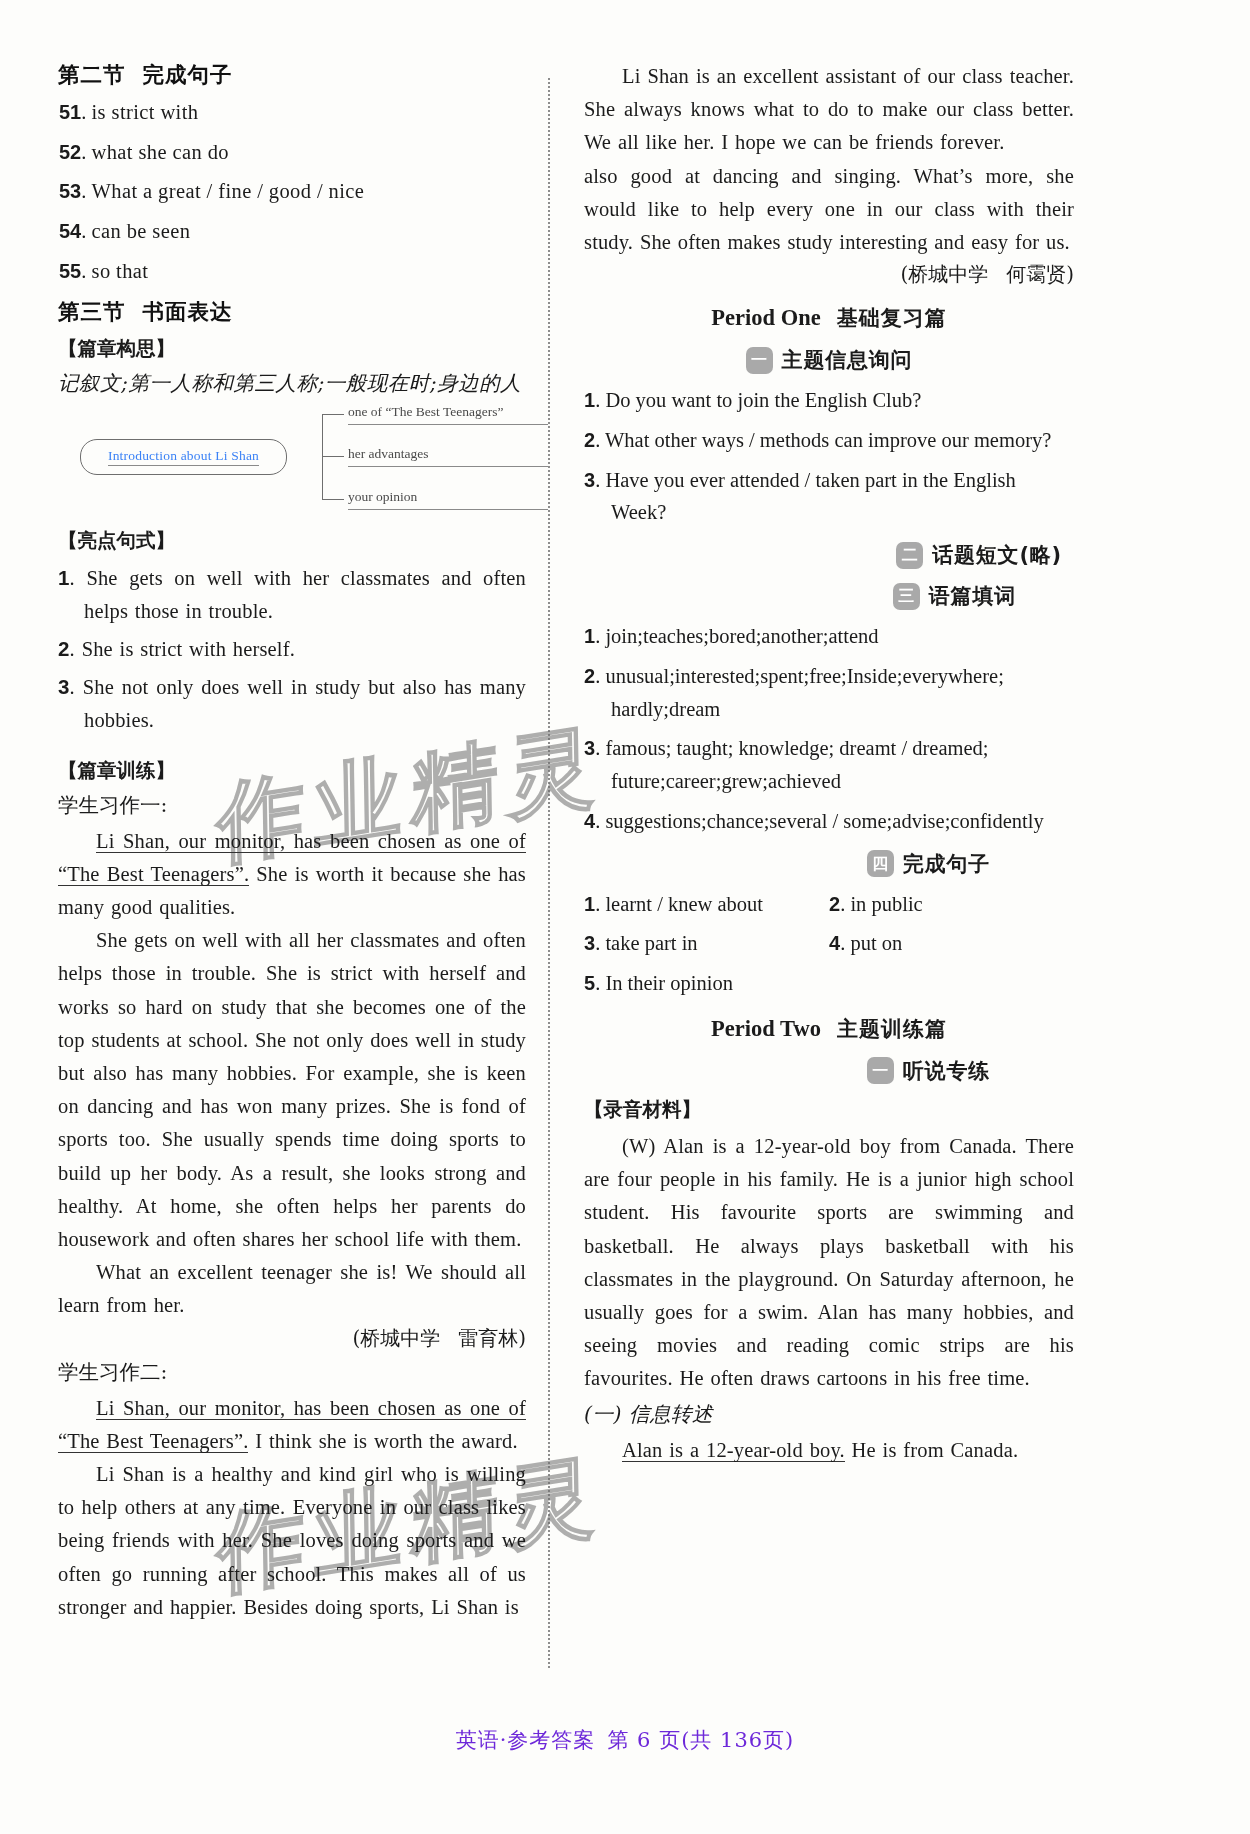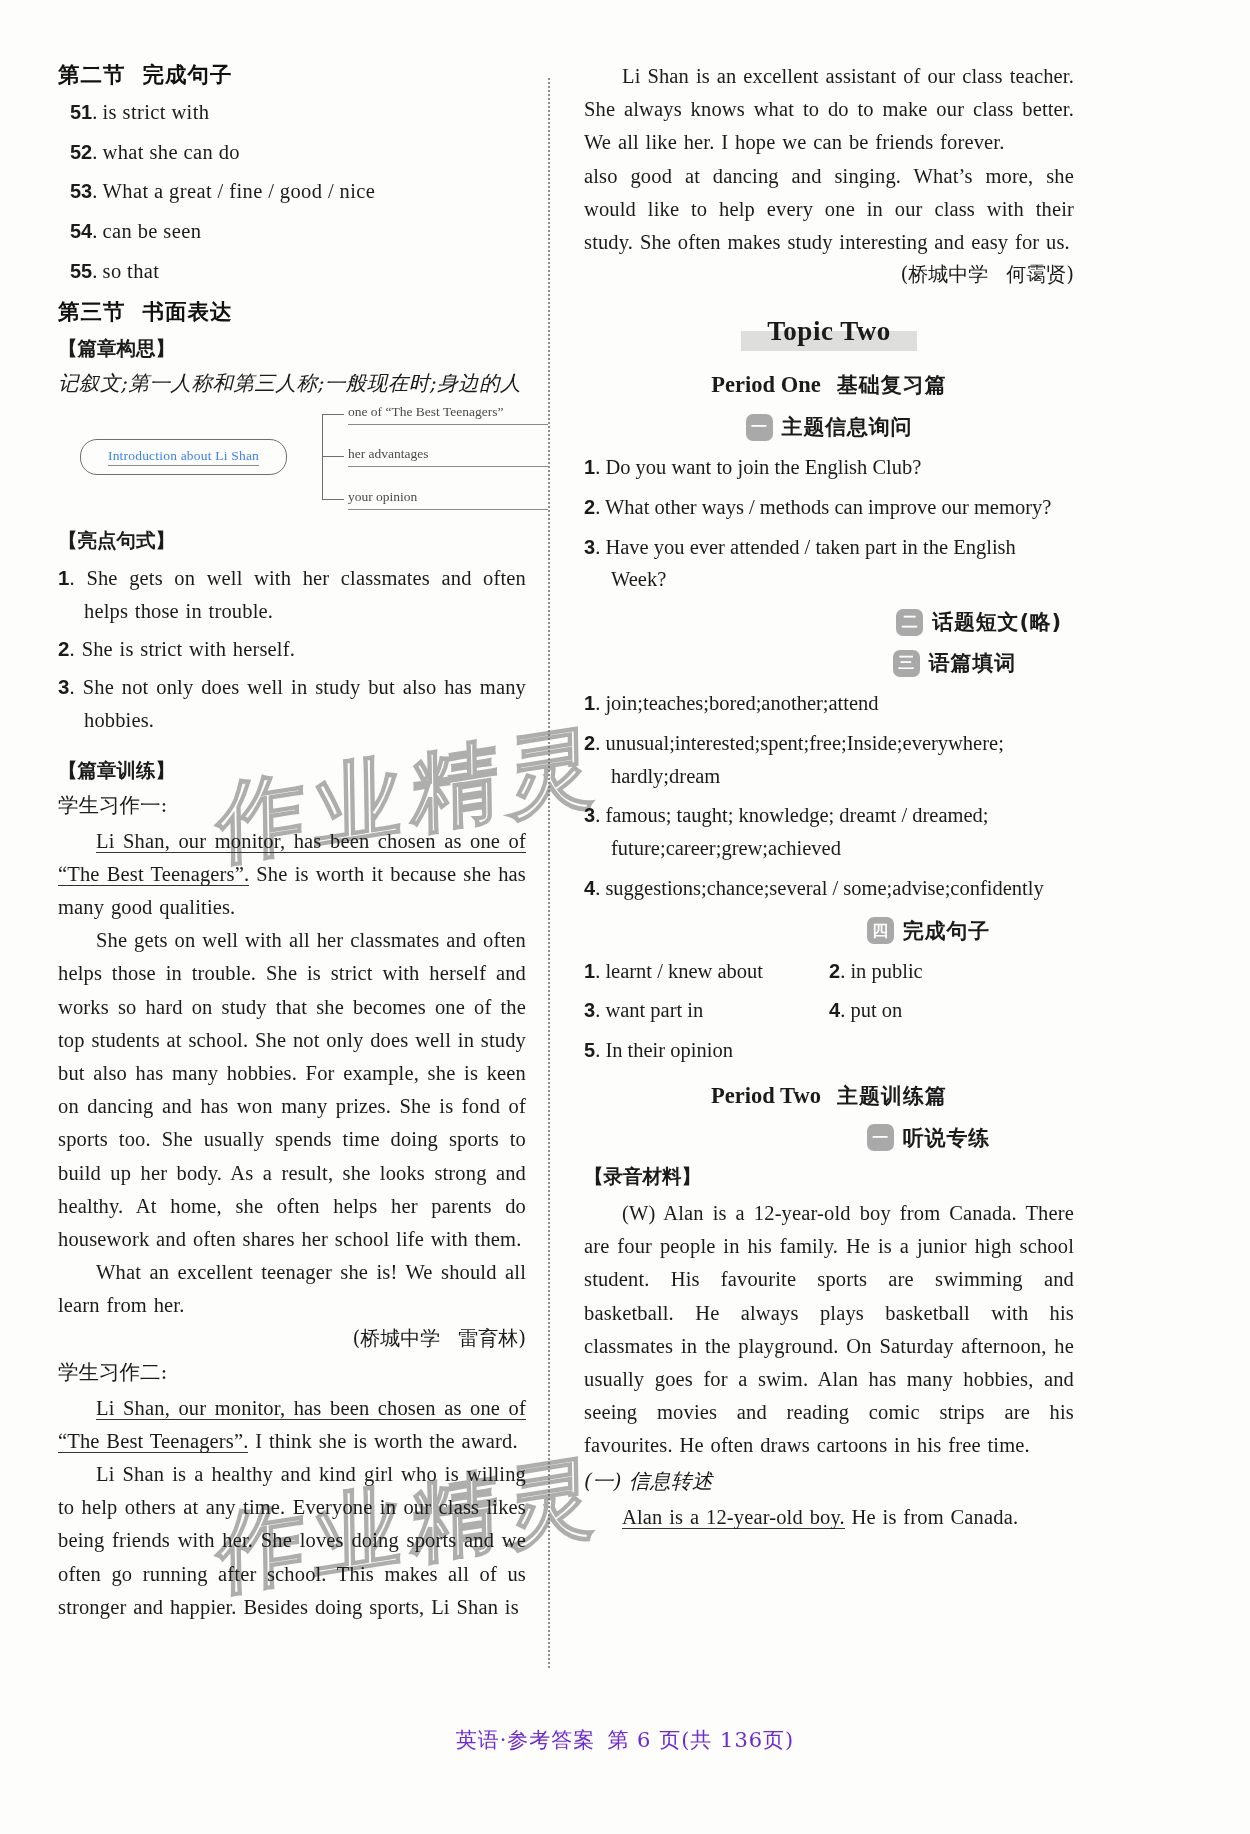--- a/index.html
+++ b/index.html
@@ -39,21 +39,21 @@
     font-family:"DejaVu Sans", sans-serif;
     font-weight:bold;
     font-size:21.5px;
     letter-spacing:1px;
     margin:0 0 9px 0;
     color:#111;
   }
   .cn-head .gap{display:inline-block;width:17px;}
   .ans-line{
     font-size:20.5px;
-    margin:0 0 10px 12px;
+    margin:0 0 10px 1px;
     line-height:1.45;
   }
   .ans-line .num{
     font-family:"Liberation Sans", sans-serif;
     font-weight:bold;
     font-size:20px;
   }
   .ans-line .txt{letter-spacing:.4px;}
   .bracket-head{
     font-family:"DejaVu Sans", sans-serif;
@@ -373,23 +373,20 @@
 
     <div class="col col-right">
 
       <div class="para indent">Li Shan is an excellent assistant of our class teacher. She always knows what to do to make our class better. We all like her. I hope we can be friends forever.</div>
       <div class="para">also good at dancing and singing. What’s more, she would like to help every one in our class with their study. She often makes study interesting and easy for us.</div>
 
       <div class="sign">
         <span>(桥城中学</span><span class="gap"></span><span>何霭贤)</span>
       </div>
 
-      <div class="topic-title">
-        <span class="band"><em>Topic Two</em></span>
-      </div>
 
       <div class="period">
         <span>Period One</span><span class="gp"></span><span class="cn">基础复习篇</span>
       </div>
 
       <div class="sec">
         <span class="badge">一</span>
         <span class="sec-title">主题信息询问</span>
       </div>
 
@@ -447,21 +444,21 @@
           <span>learnt / knew about</span>
         </div>
         <div class="qline" style="margin:0;">
           <span class="num">2</span>.
           <span>in public</span>
         </div>
       </div>
       <div class="twocol-ans">
         <div class="qline" style="margin:0;">
           <span class="num">3</span>.
-          <span>want part in</span>
+          <span>take part in</span>
         </div>
         <div class="qline" style="margin:0;">
           <span class="num">4</span>.
           <span>put on</span>
         </div>
       </div>
       <div class="qline">
         <span class="num">5</span>.
         <span>In their opinion</span>
       </div>

